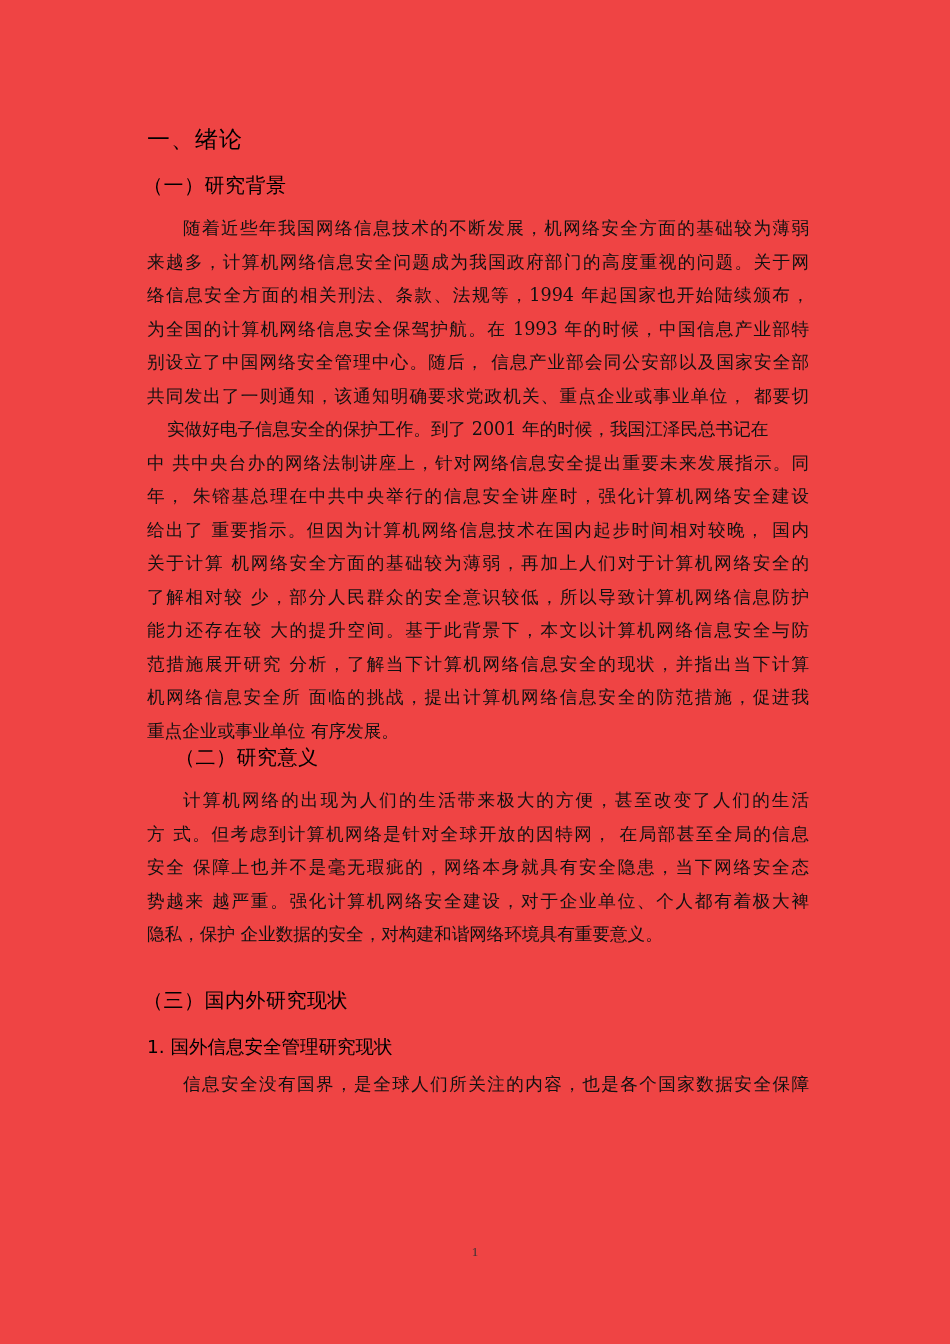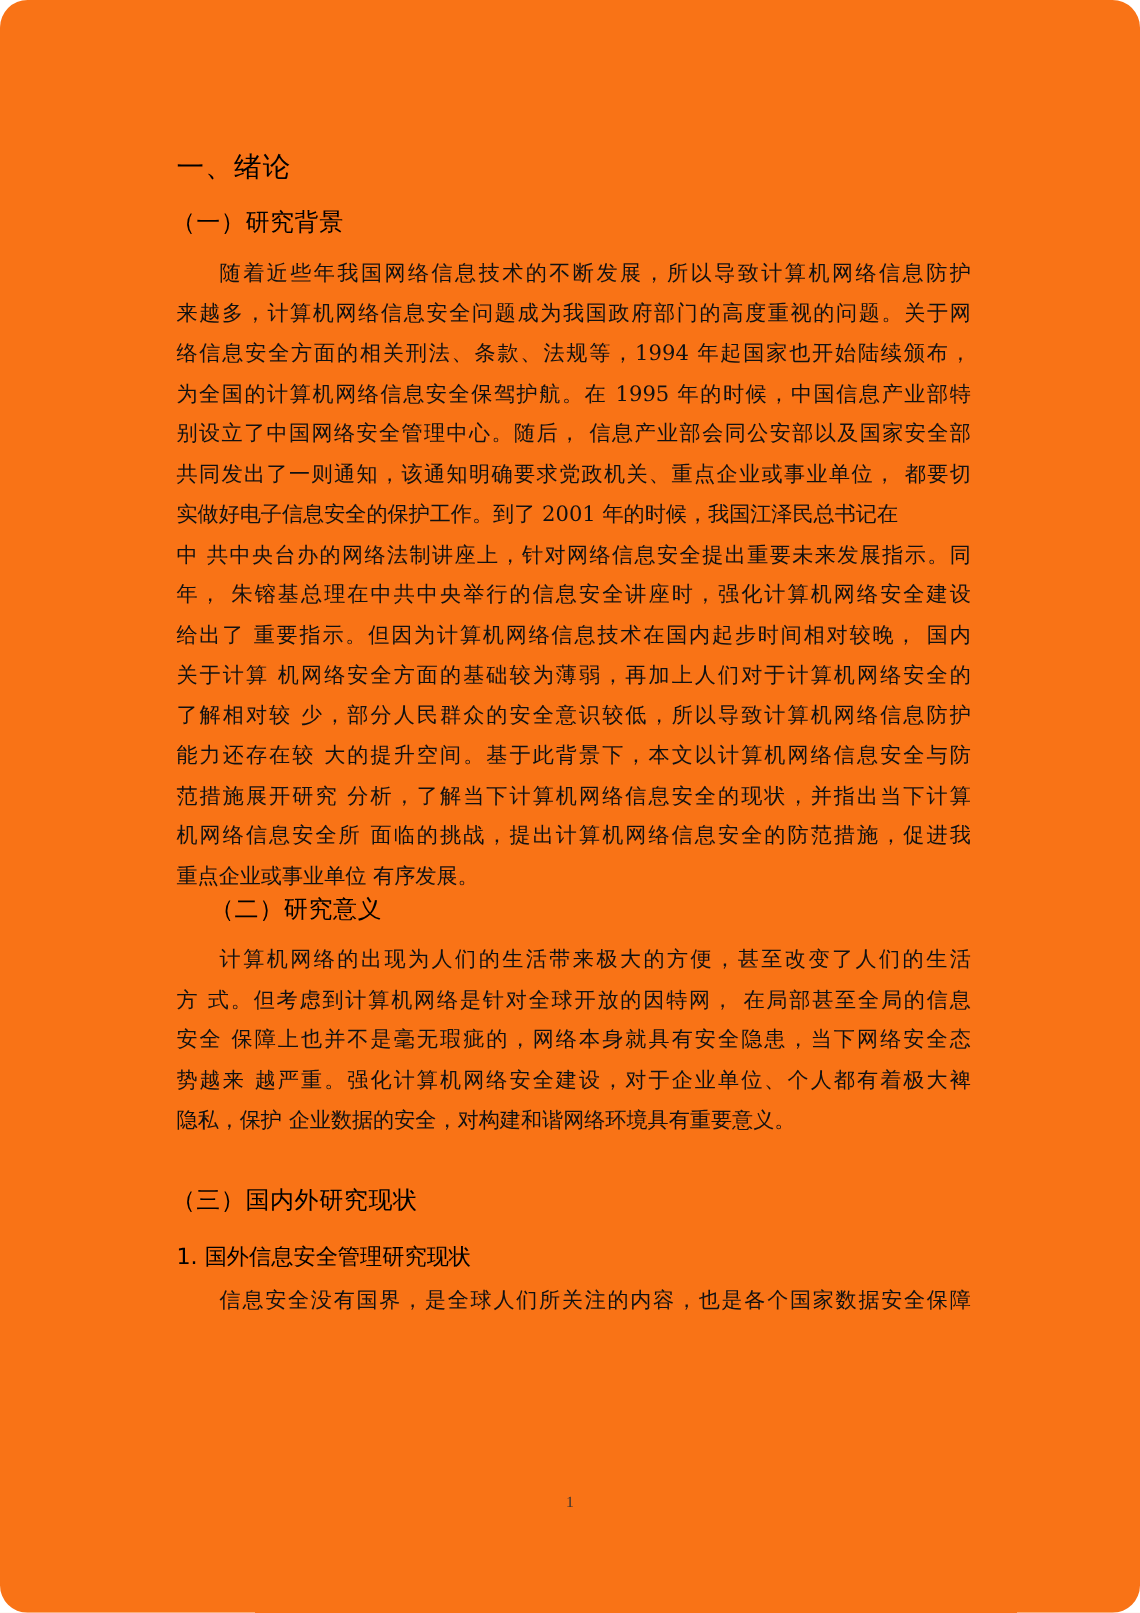--- a/index.html
+++ b/index.html
@@ -12,22 +12,21 @@
       height: 1344px;
       position: relative;
       overflow: hidden;
       color: #000000;
     }
     .page {
       position: absolute;
       left: 0; top: 0;
       width: 950px;
       height: 1344px;
-      background: #f97316;
-      border-radius: 23px;
+      background: #ef4444;
     }
     .h1 {
       position: absolute;
       left: 147px;
       top: 122px;
       font-family: "DejaVu Sans", "Liberation Sans", sans-serif;
       font-size: 23px;
       font-weight: normal;
       letter-spacing: 1px;
       white-space: nowrap;
@@ -83,27 +82,27 @@
 </head>
 <body>
 
 <div class="page">
 
   <div class="h1" style="top:124px;">一、绪论</div>
 
   <div class="h2" style="left:143px; top:172px;">（一）研究背景</div>
 
   <div class="para" style="top:212px;">
-    <div class="line indent">随着近些年我国网络信息技术的不断发展，所以导致计算机网络信息防护</div>
+    <div class="line indent">随着近些年我国网络信息技术的不断发展，机网络安全方面的基础较为薄弱</div>
     <div class="line">来越多，计算机网络信息安全问题成为我国政府部门的高度重视的问题。关于网</div>
     <div class="line">络信息安全方面的相关刑法、条款、法规等，1994 年起国家也开始陆续颁布，</div>
-    <div class="line">为全国的计算机网络信息安全保驾护航。在 1995 年的时候，中国信息产业部特</div>
+    <div class="line">为全国的计算机网络信息安全保驾护航。在 1993 年的时候，中国信息产业部特</div>
     <div class="line">别设立了中国网络安全管理中心。随后， 信息产业部会同公安部以及国家安全部</div>
     <div class="line">共同发出了一则通知，该通知明确要求党政机关、重点企业或事业单位， 都要切</div>
-    <div class="line" style="text-align-last:left;">实做好电子信息安全的保护工作。到了 2001 年的时候，我国江泽民总书记在</div>
+    <div class="line" style="text-align-last:left;margin-left:20px;">实做好电子信息安全的保护工作。到了 2001 年的时候，我国江泽民总书记在</div>
     <div class="line">中 共中央台办的网络法制讲座上，针对网络信息安全提出重要未来发展指示。同</div>
     <div class="line">年， 朱镕基总理在中共中央举行的信息安全讲座时，强化计算机网络安全建设</div>
     <div class="line">给出了 重要指示。但因为计算机网络信息技术在国内起步时间相对较晚， 国内</div>
     <div class="line">关于计算 机网络安全方面的基础较为薄弱，再加上人们对于计算机网络安全的</div>
     <div class="line">了解相对较 少，部分人民群众的安全意识较低，所以导致计算机网络信息防护</div>
     <div class="line">能力还存在较 大的提升空间。基于此背景下，本文以计算机网络信息安全与防</div>
     <div class="line">范措施展开研究 分析，了解当下计算机网络信息安全的现状，并指出当下计算</div>
     <div class="line">机网络信息安全所 面临的挑战，提出计算机网络信息安全的防范措施，促进我</div>
     <div class="line last">重点企业或事业单位 有序发展。</div>
   </div>

